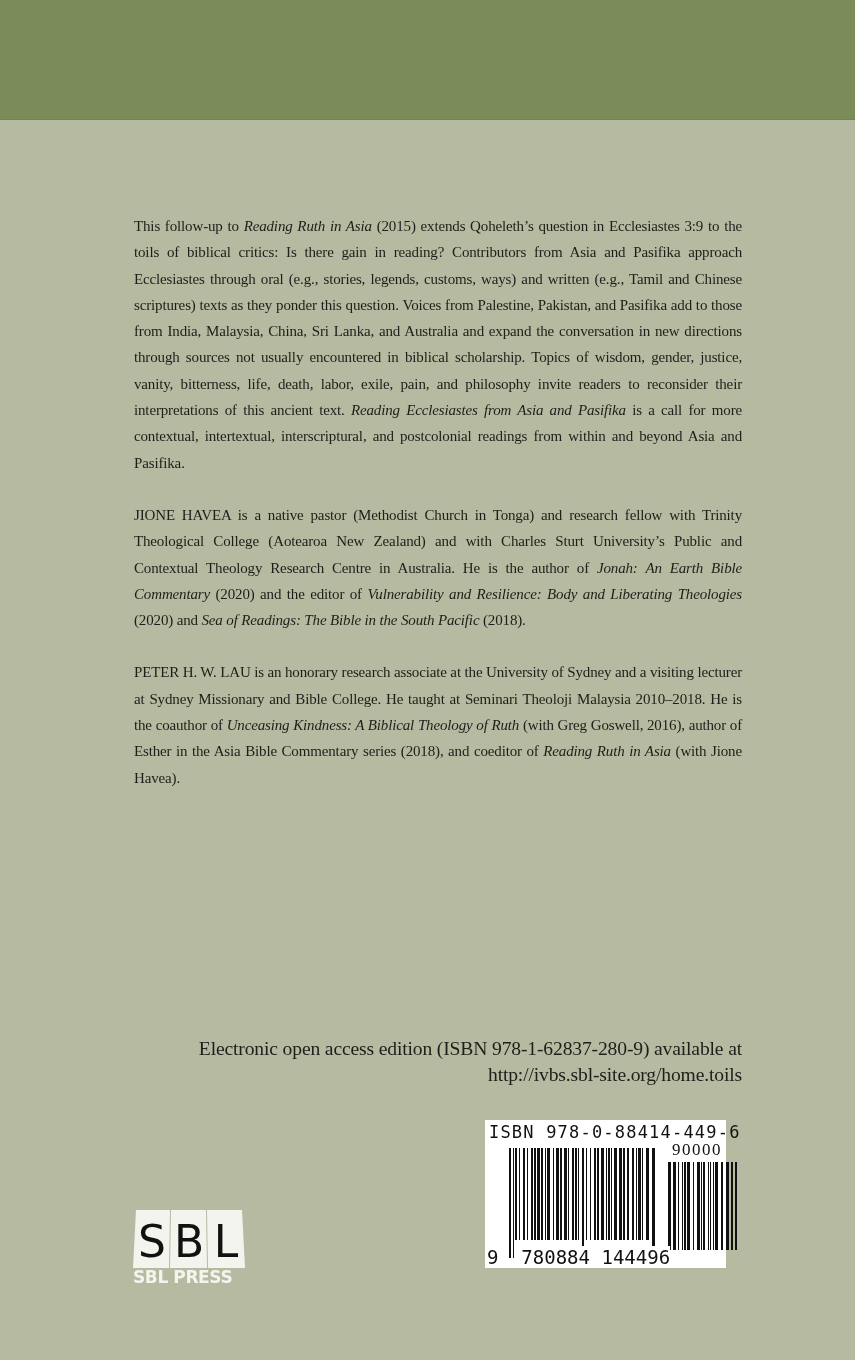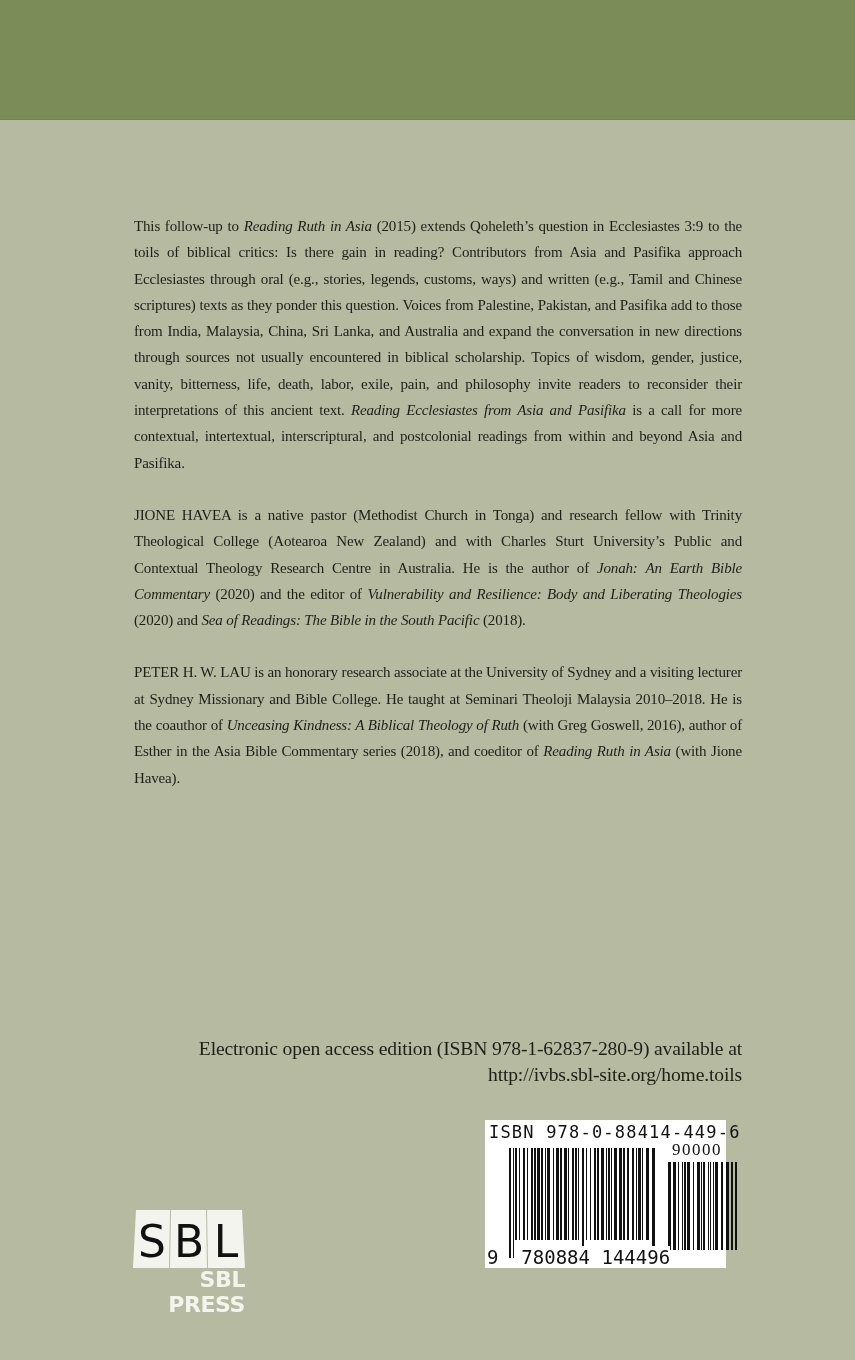--- a/index.html
+++ b/index.html
@@ -58,22 +58,22 @@
     .barcode .digits span { background: #fff; }
     .logo {
       position: absolute; left: 133px; top: 1210px; width: 112px; height: 84px;
     }
     .logo .tiles {
       position: absolute; left: 0; top: 0; width: 112px; height: 58px;
     }
     .logo .press {
       position: absolute; left: 0; top: 57px; width: 112px;
       font-family: "DejaVu Sans", "Liberation Sans", sans-serif;
-      font-weight: bold; font-size: 22px; color: #f4f4ee;
-      letter-spacing: -0.4px; text-align: right;
+      font-weight: bold; font-size: 17px; color: #f4f4ee;
+      letter-spacing: -0.4px; text-align: left;
     }
   </style>
 </head>
 <body>
 
 <div class="top-band"></div>
 
 <div class="content">
   <p><span>This follow-up to </span><em>Reading Ruth in Asia</em><span> (2015) extends Qoheleth’s question in Ecclesiastes 3:9 to the toils of biblical critics: Is there gain in reading? Contributors from Asia and Pasifika approach Ecclesiastes through oral (e.g., stories, legends, customs, ways) and written (e.g., Tamil and Chinese scriptures) texts as they ponder this question. Voices from Palestine, Pakistan, and Pasifika add to those from India, Malaysia, China, Sri Lanka, and Australia and expand the conversation in new directions through sources not usually encountered in biblical scholarship. Topics of wisdom, gender, justice, vanity, bitterness, life, death, labor, exile, pain, and philosophy invite readers to reconsider their interpretations of this ancient text. </span><em>Reading Ecclesiastes from Asia and Pasifika</em><span> is a call for more contextual, intertextual, interscriptural, and postcolonial readings from within and beyond Asia and Pasifika.</span></p>
   <p><span>JIONE HAVEA is a native pastor (Methodist Church in Tonga) and research fellow with Trinity Theological College (Aotearoa New Zealand) and with Charles Sturt University’s Public and Contextual Theology Research Centre in Australia. He is the author of </span><em>Jonah: An Earth Bible Commentary</em><span> (2020) and the editor of </span><em>Vulnerability and Resilience: Body and Liberating Theologies</em><span> (2020) and </span><em>Sea of Readings: The Bible in the South Pacific</em><span> (2018).</span></p>

